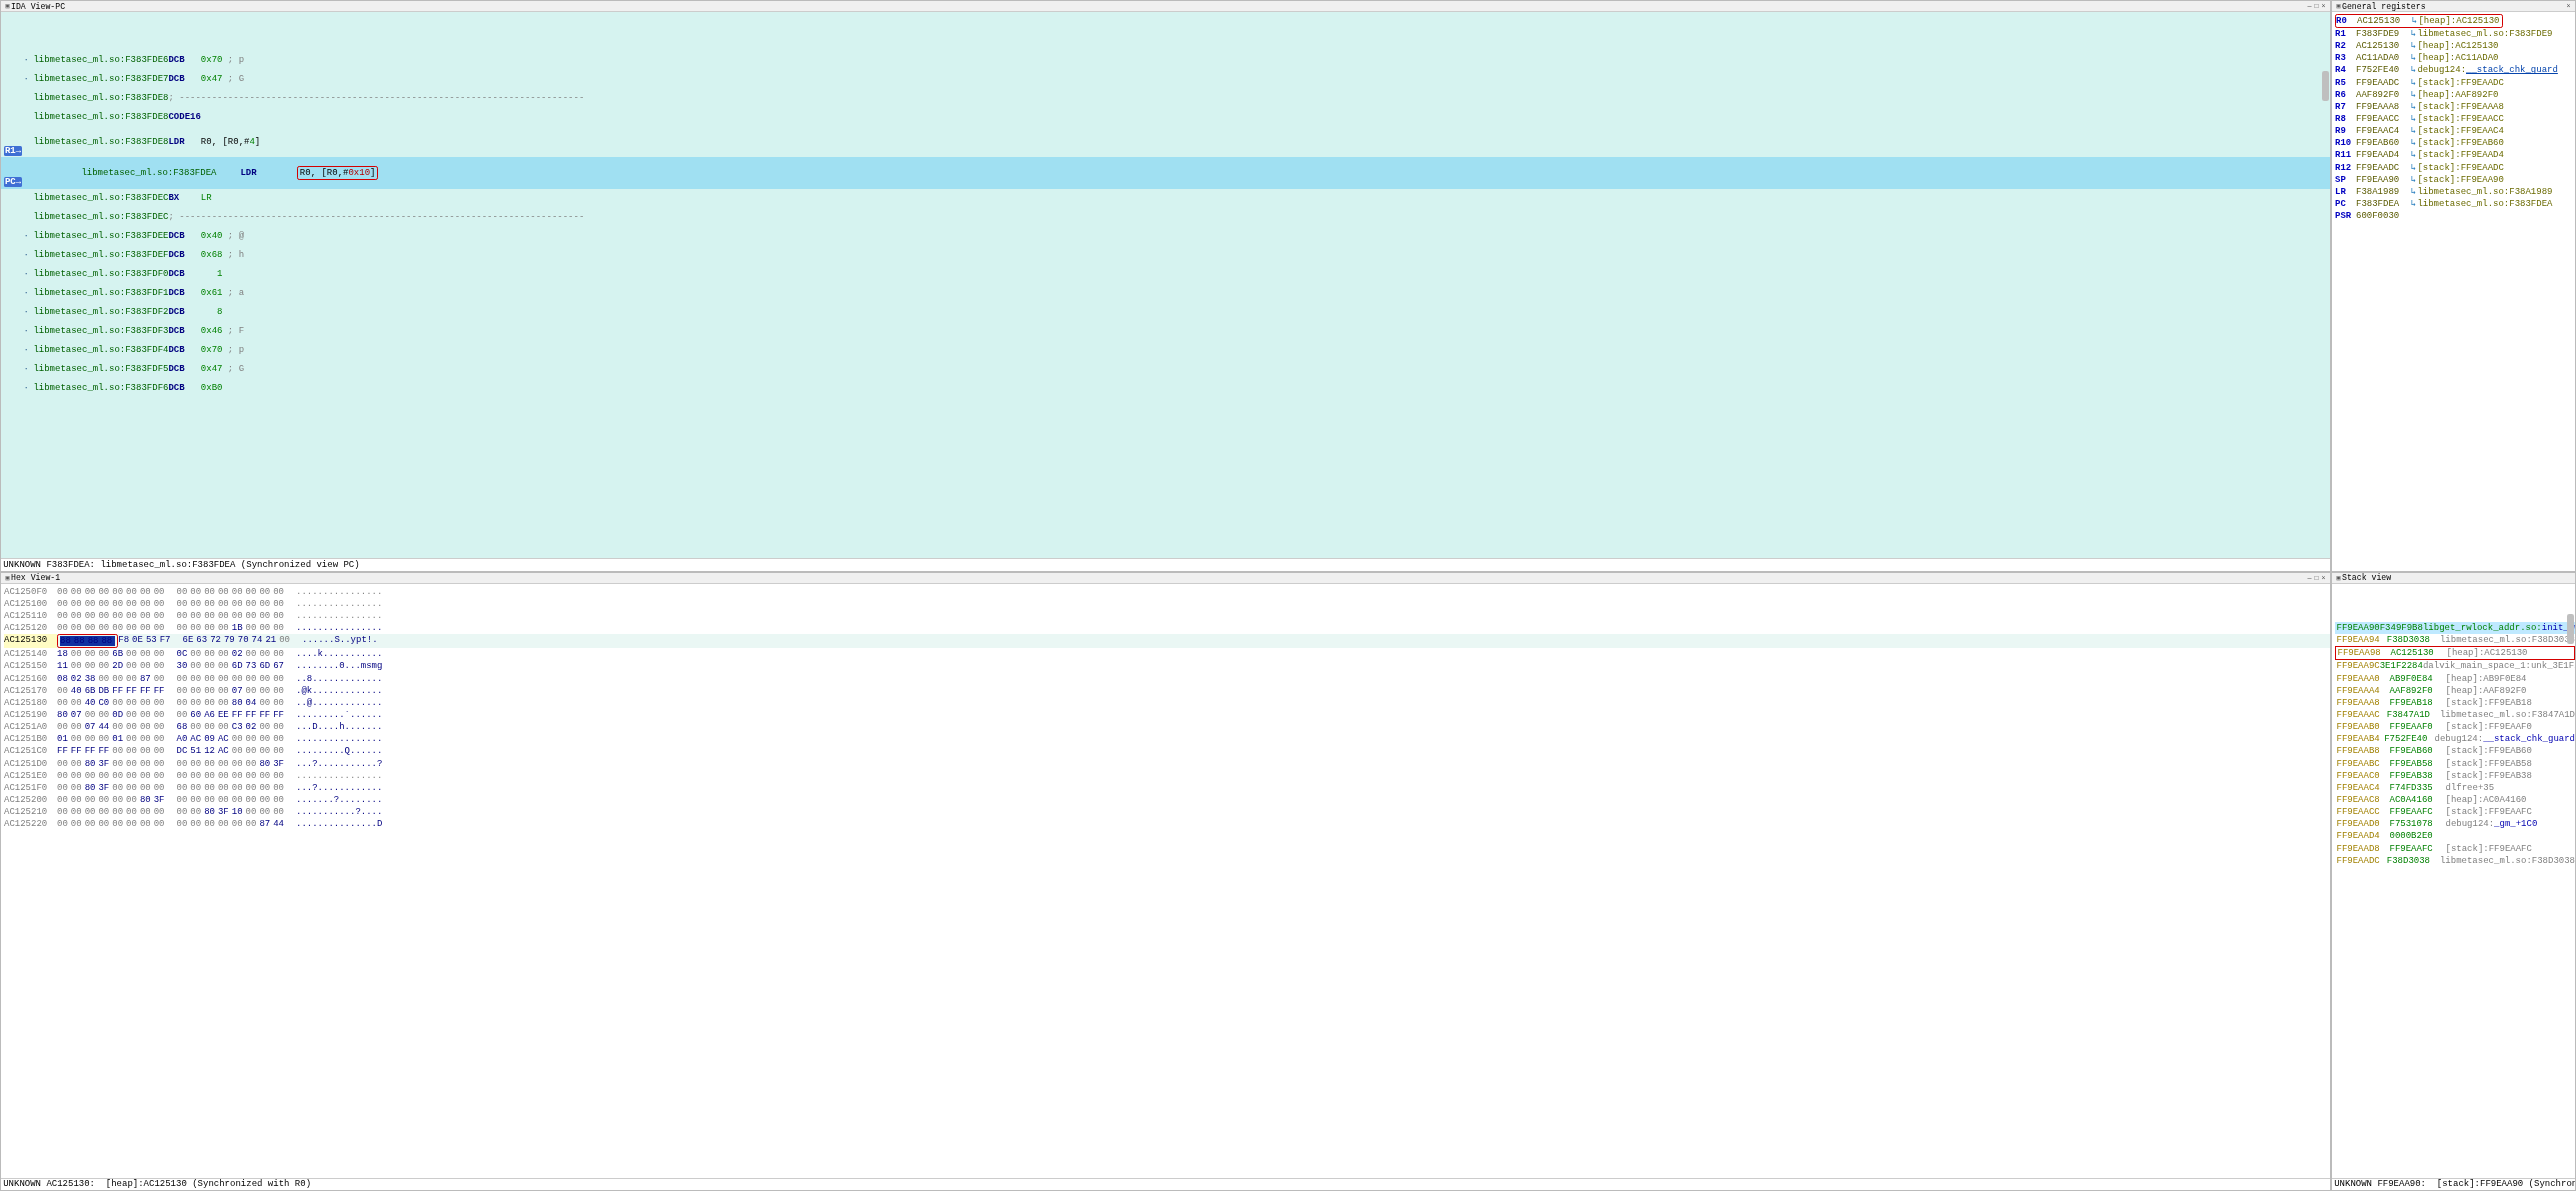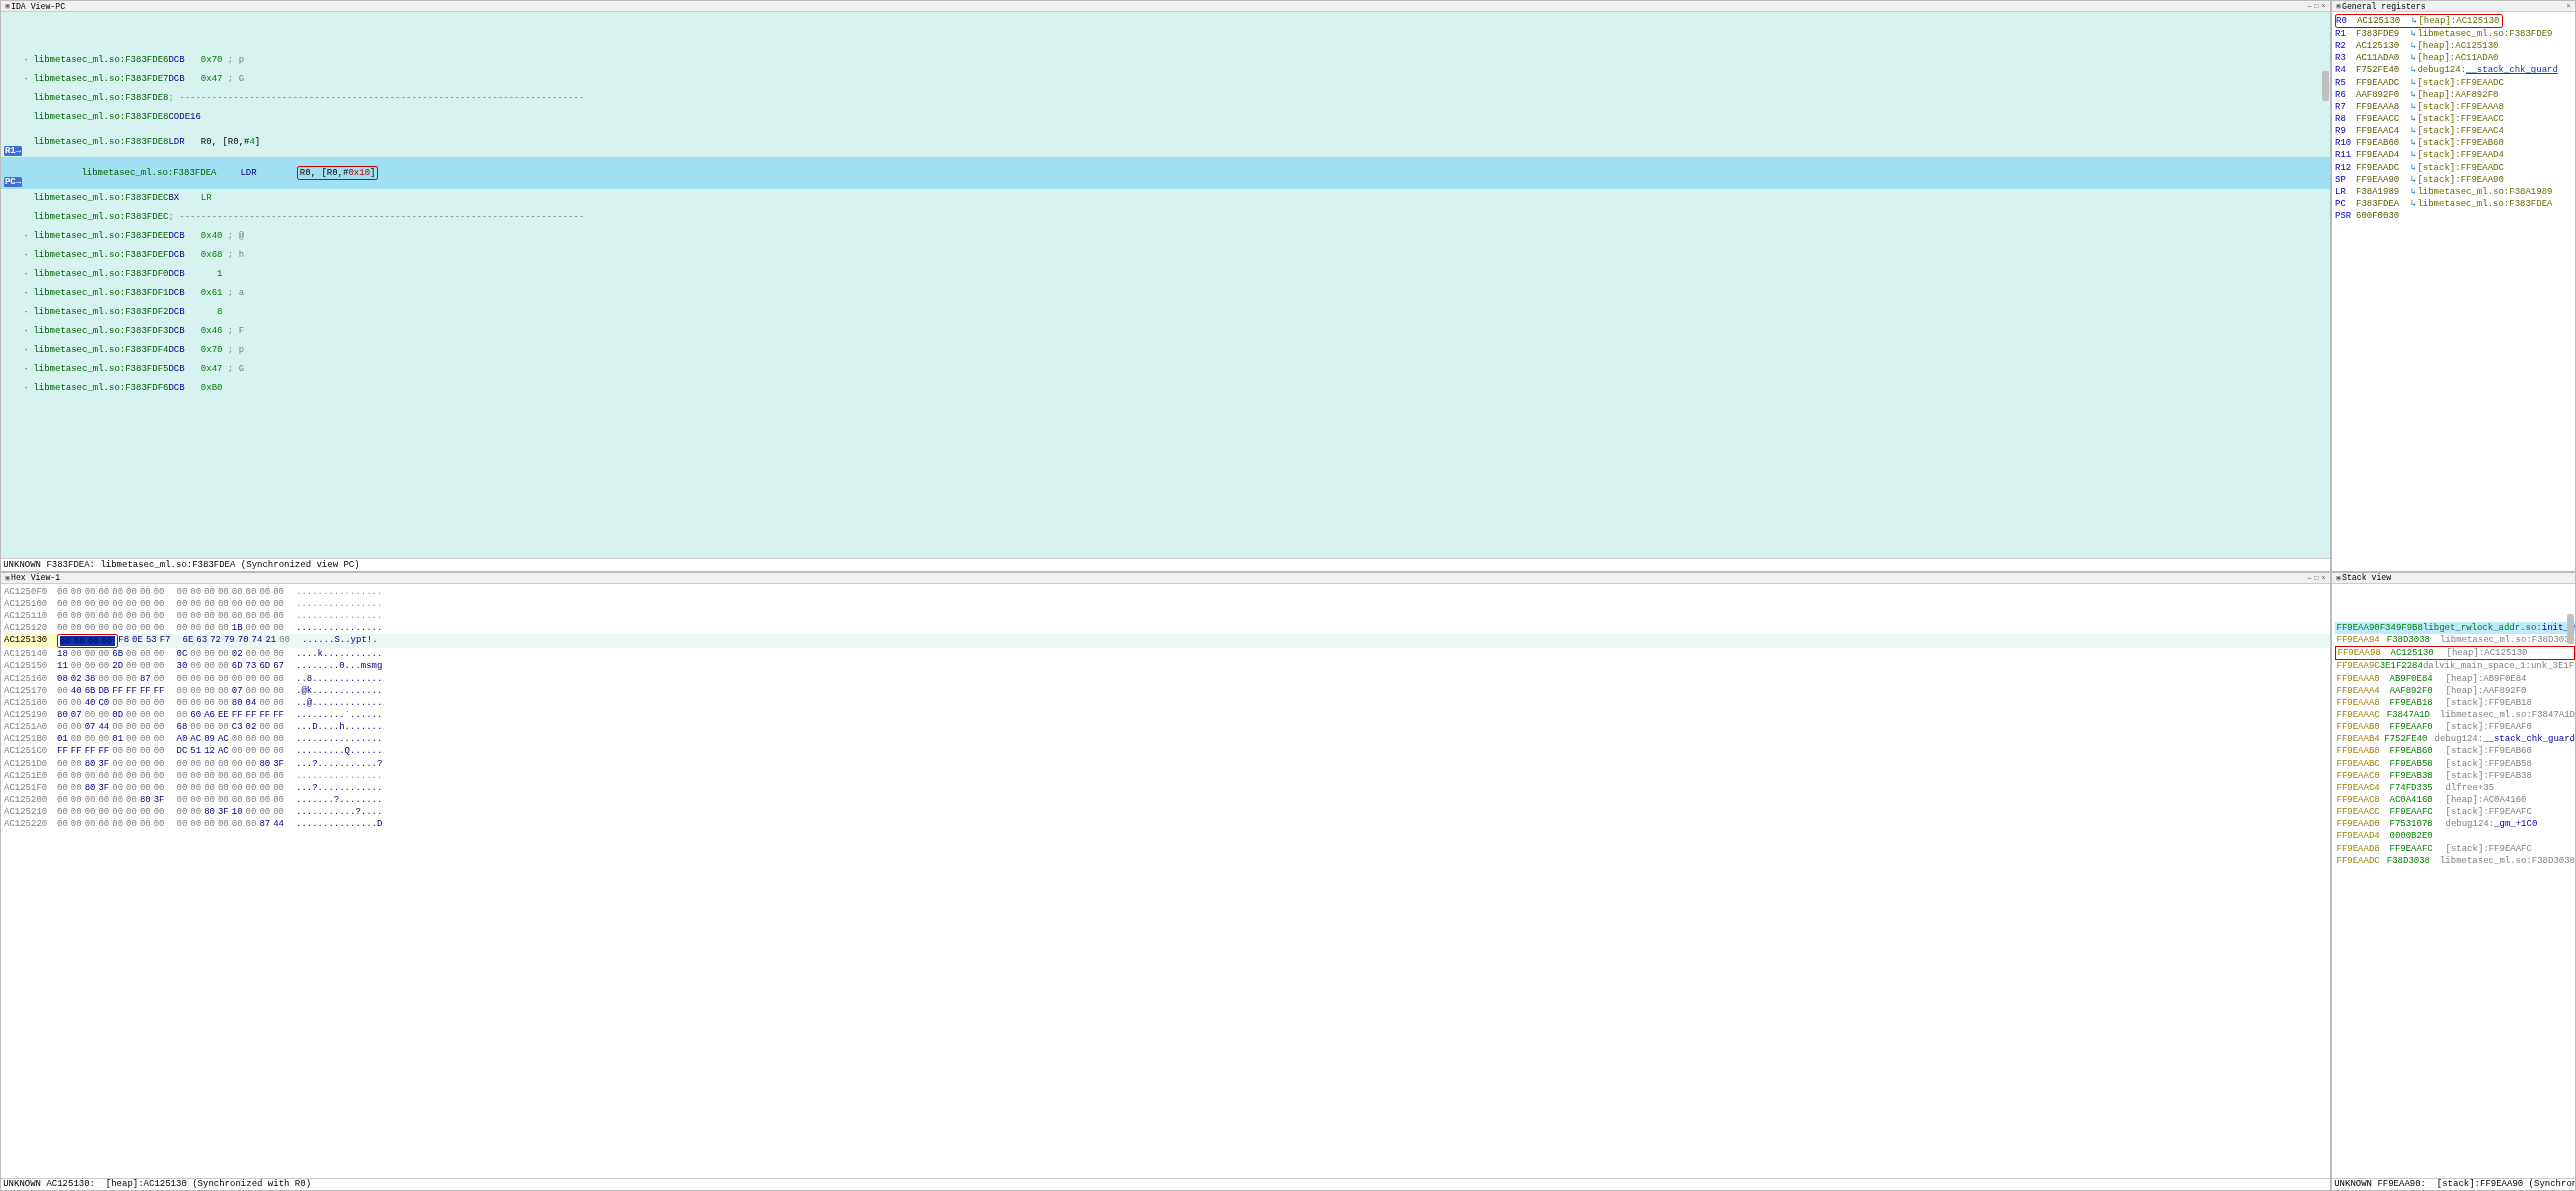--- a/index.html
+++ b/index.html
@@ -40,33 +40,33 @@
 
   
   #ida-view { grid-area: ida; }
   #ida-body { background: #d6f3f0; white-space: pre; }
   .ida-line { display: flex; align-items: center; padding-left: 1.5px; }
   .ida-line.pc-line { background: #a0e0f2; gap: 24px; }
   .gutter { width: 21px; flex: 0 0 21px; text-align: center; color:#006; font-weight:bold;margin-top:19px; }
   .gutter .tag { background:#3f6fd4; color:#fff; padding: 0 0.7px; border-radius:1.5px; }
   .dot { color:#306090; padding-right:4.5px; }
   .seg { color:#006000; }
-  .mn  { color:#000080; font-weight: normal; text-align: center; }
+  .mn  { color:#000080; font-weight: bold; text-align: center; }
   .op  { color:#000; }
   .num1 { color:#008000; }
   .numr { color:#b00000; }
   .cmt { color:#808080; }
   .redbox { border: 1.5px solid #d40000; border-radius:2.2px; padding: 0 2px; display:inline-block; }
   .scroll-thumb { position:absolute; right:0.7px; top:59px; width:7.4px; height:30px; background:#bfbfbf; border-radius:2.2px; }
 
   
   #reg-view { grid-area: reg; }
   #reg-body { background:#fff; white-space: pre; padding-left:3px; }
   .reg-line { display:flex; }
-  .reg-line .rn { color:#0000c0; font-weight:normal; width:21px; display:inline-block; }
+  .reg-line .rn { color:#0000c0; font-weight:bold; width:21px; display:inline-block; }
   .reg-line .rv { color:#5a5a00; width:53px; display:inline-block; }
   .rarrow { color:#2a7fbf; padding: 0 1.5px; }
   .rdesc { color:#6a6a00; }
   .rlink { color:#0645ad; text-decoration: underline; }
   .reg-line.boxed { border: 1.5px solid #d40000; border-radius:2.2px; display:inline-flex; padding-right:3px; }
 
   
   #hex-view { grid-area: hex; }
   #hex-body { background:#fff; white-space: pre; padding-left:3px; }
   .hex-line { display:flex; }

